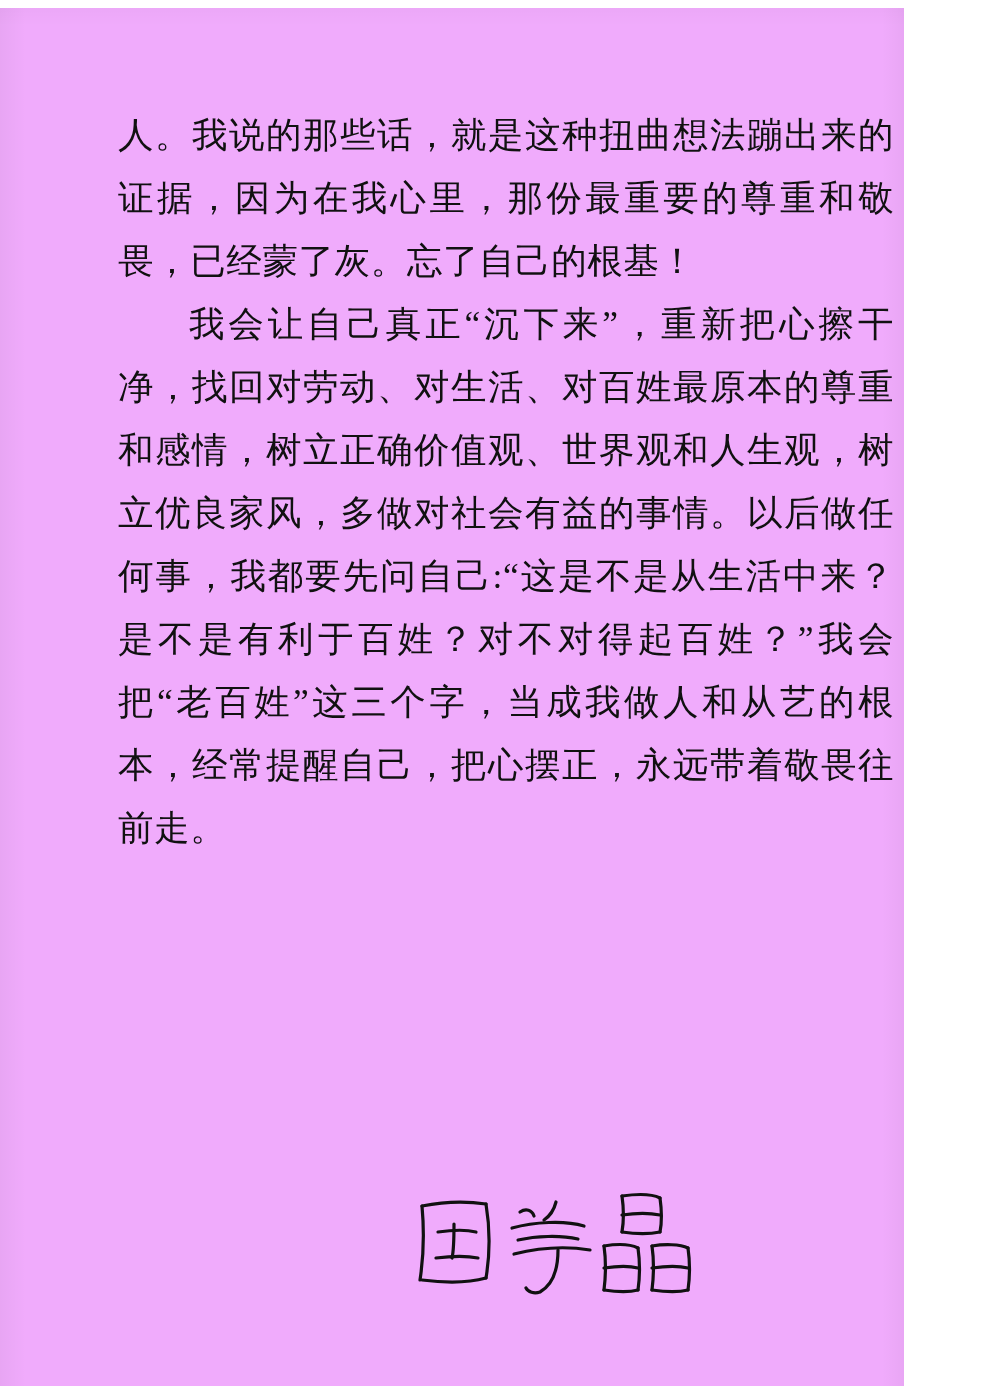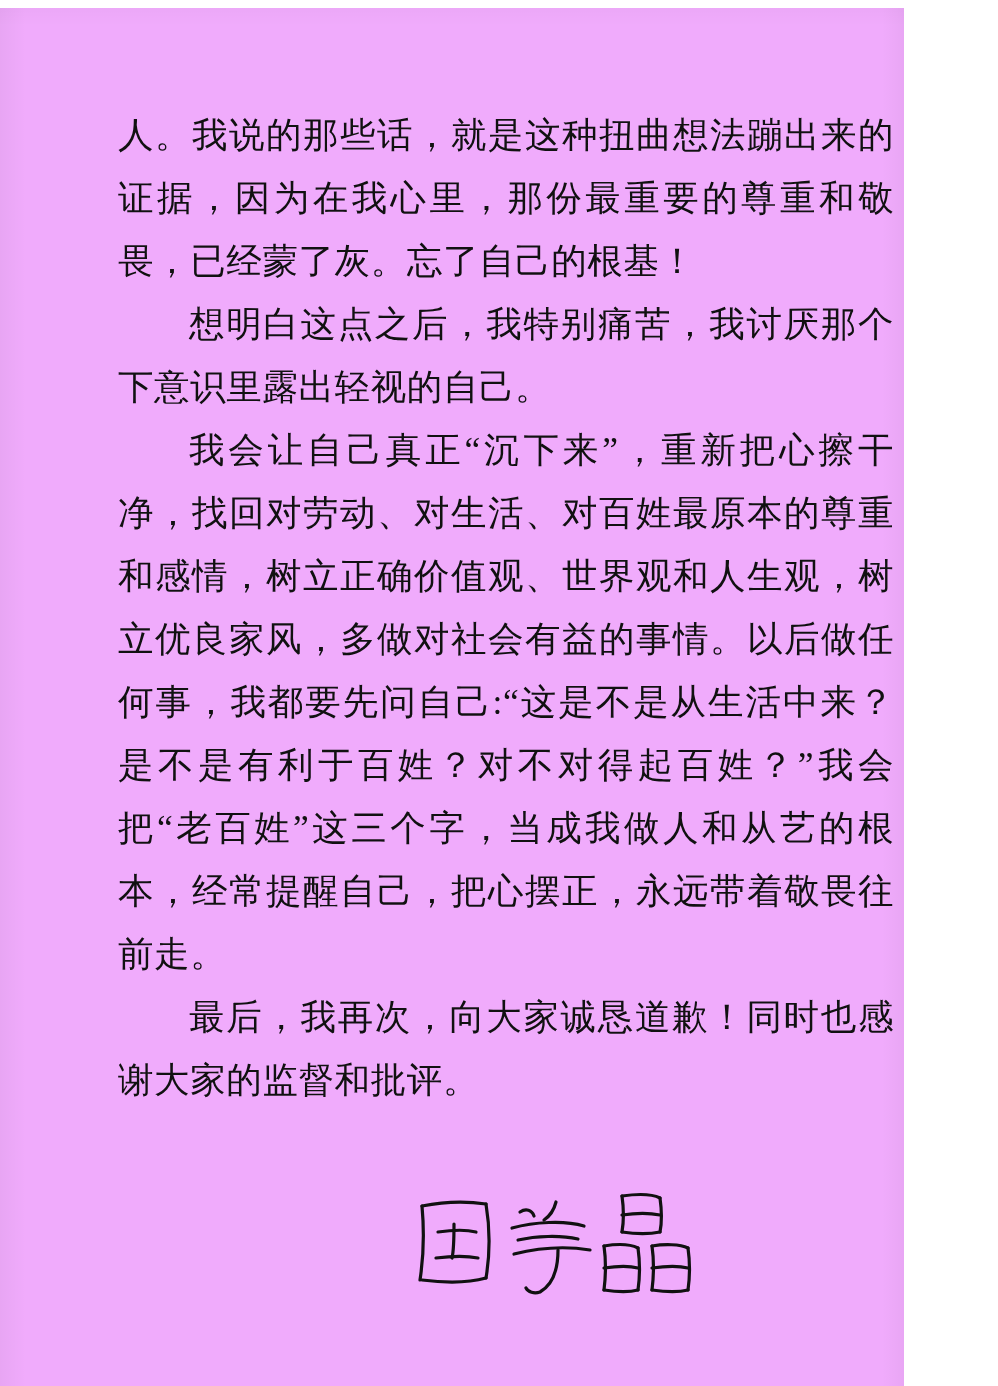--- a/index.html
+++ b/index.html
@@ -68,23 +68,21 @@
   }
 </style>
 </head>
 <body>
 
 <div class="page">
   <div class="paper-tint"></div>
 
   <div class="letter-body">
     <p class="para">人。我说的那些话，就是这种扭曲想法蹦出来的证据，因为在我心里，那份最重要的尊重和敬畏，已经蒙了灰。忘了自己的根基！</p>
-    <p class="para indent">想明白这点之后，我特别痛苦，我讨厌那个下意识里露出轻视的自己。</p>
     <p class="para indent">我会让自己真正“沉下来”，重新把心擦干净，找回对劳动、对生活、对百姓最原本的尊重和感情，树立正确价值观、世界观和人生观，树立优良家风，多做对社会有益的事情。以后做任何事，我都要先问自己:“这是不是从生活中来？是不是有利于百姓？对不对得起百姓？”我会把“老百姓”这三个字，当成我做人和从艺的根本，经常提醒自己，把心摆正，永远带着敬畏往前走。</p>
-    <p class="para indent">最后，我再次，向大家诚恳道歉！同时也感谢大家的监督和批评。</p>
   </div>
 
   <div class="signature-wrap">
 
     <svg class="signature-svg" viewBox="0 0 300 120">
       <g fill="none" stroke="#111111" stroke-width="3.2" stroke-linecap="round" stroke-linejoin="round">
 
         <path d="M14 18 C16 40, 16 66, 12 92"></path>
         <path d="M14 18 C34 14, 58 13, 78 16"></path>
         <path d="M78 16 C82 40, 82 66, 78 90"></path>

